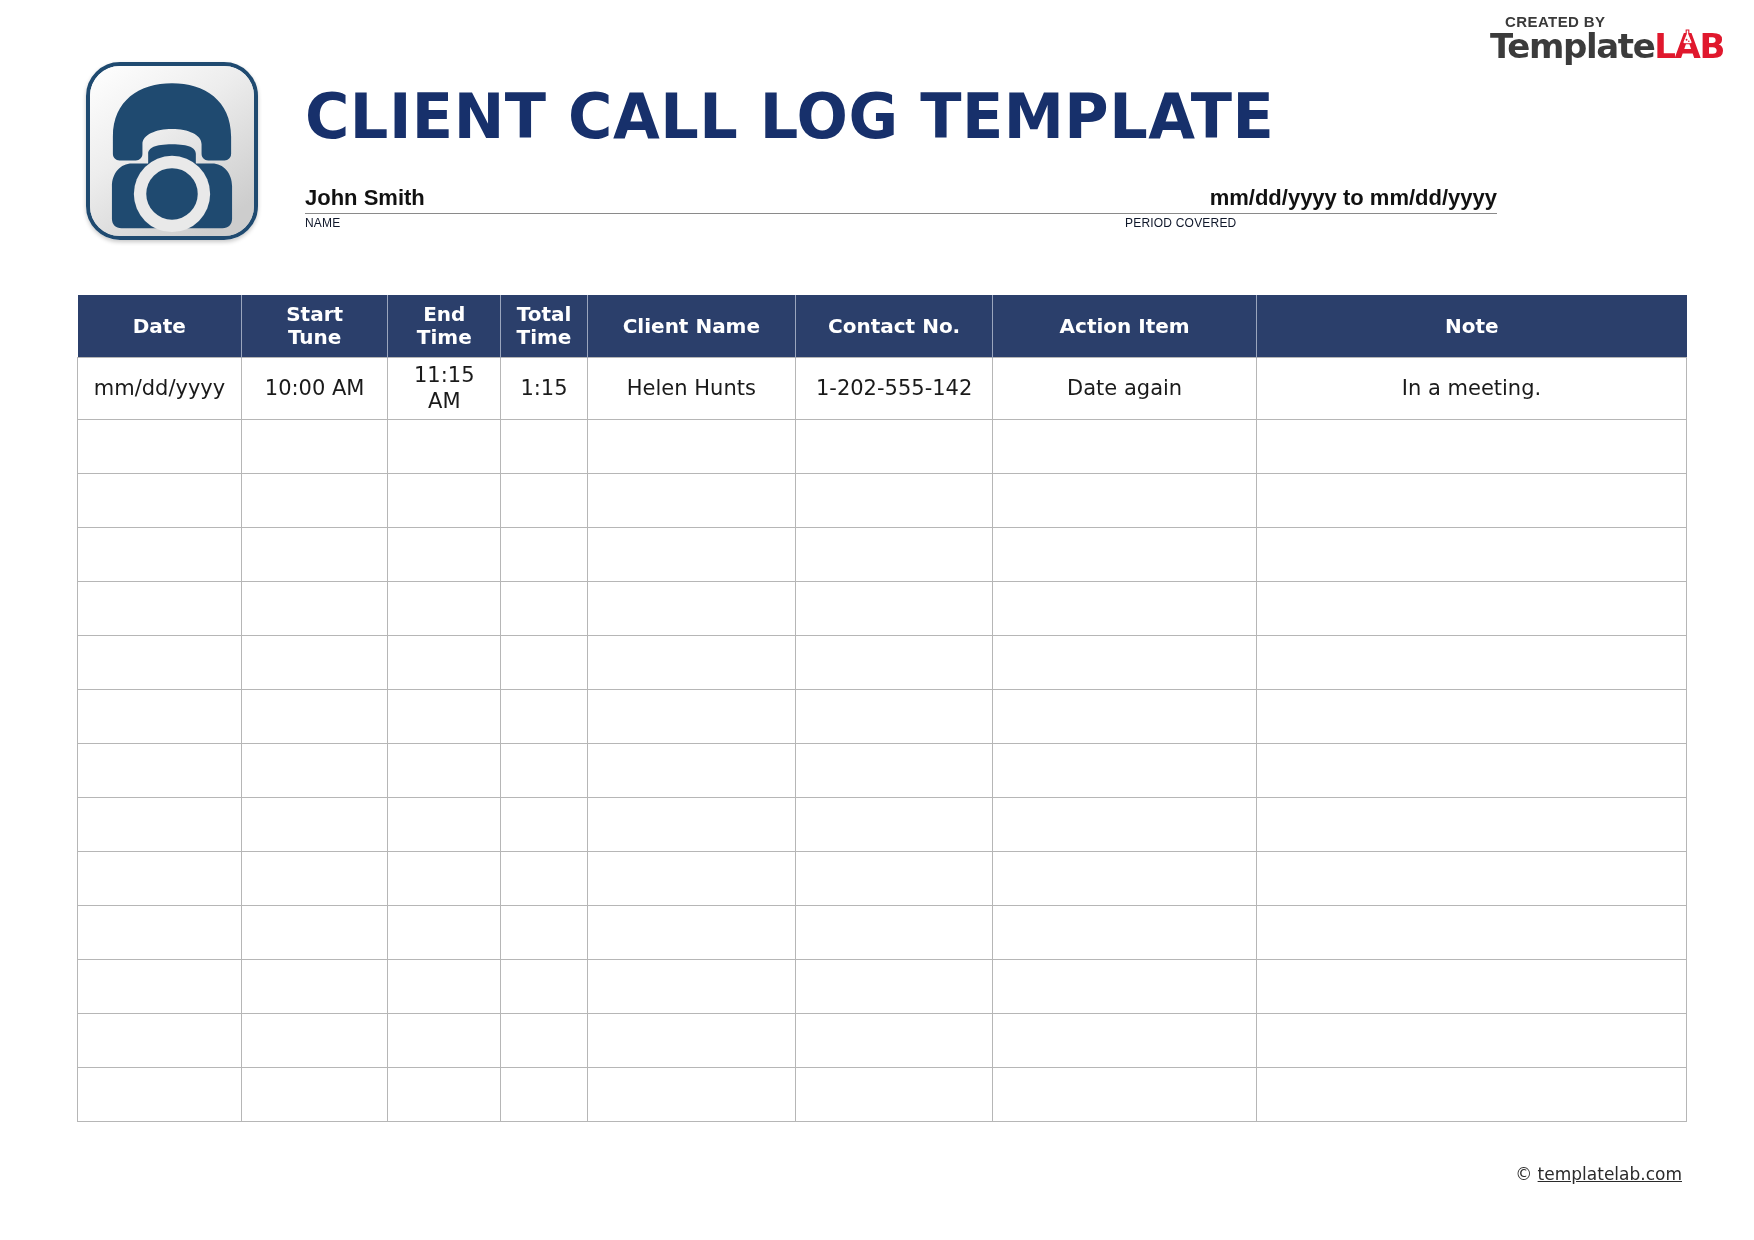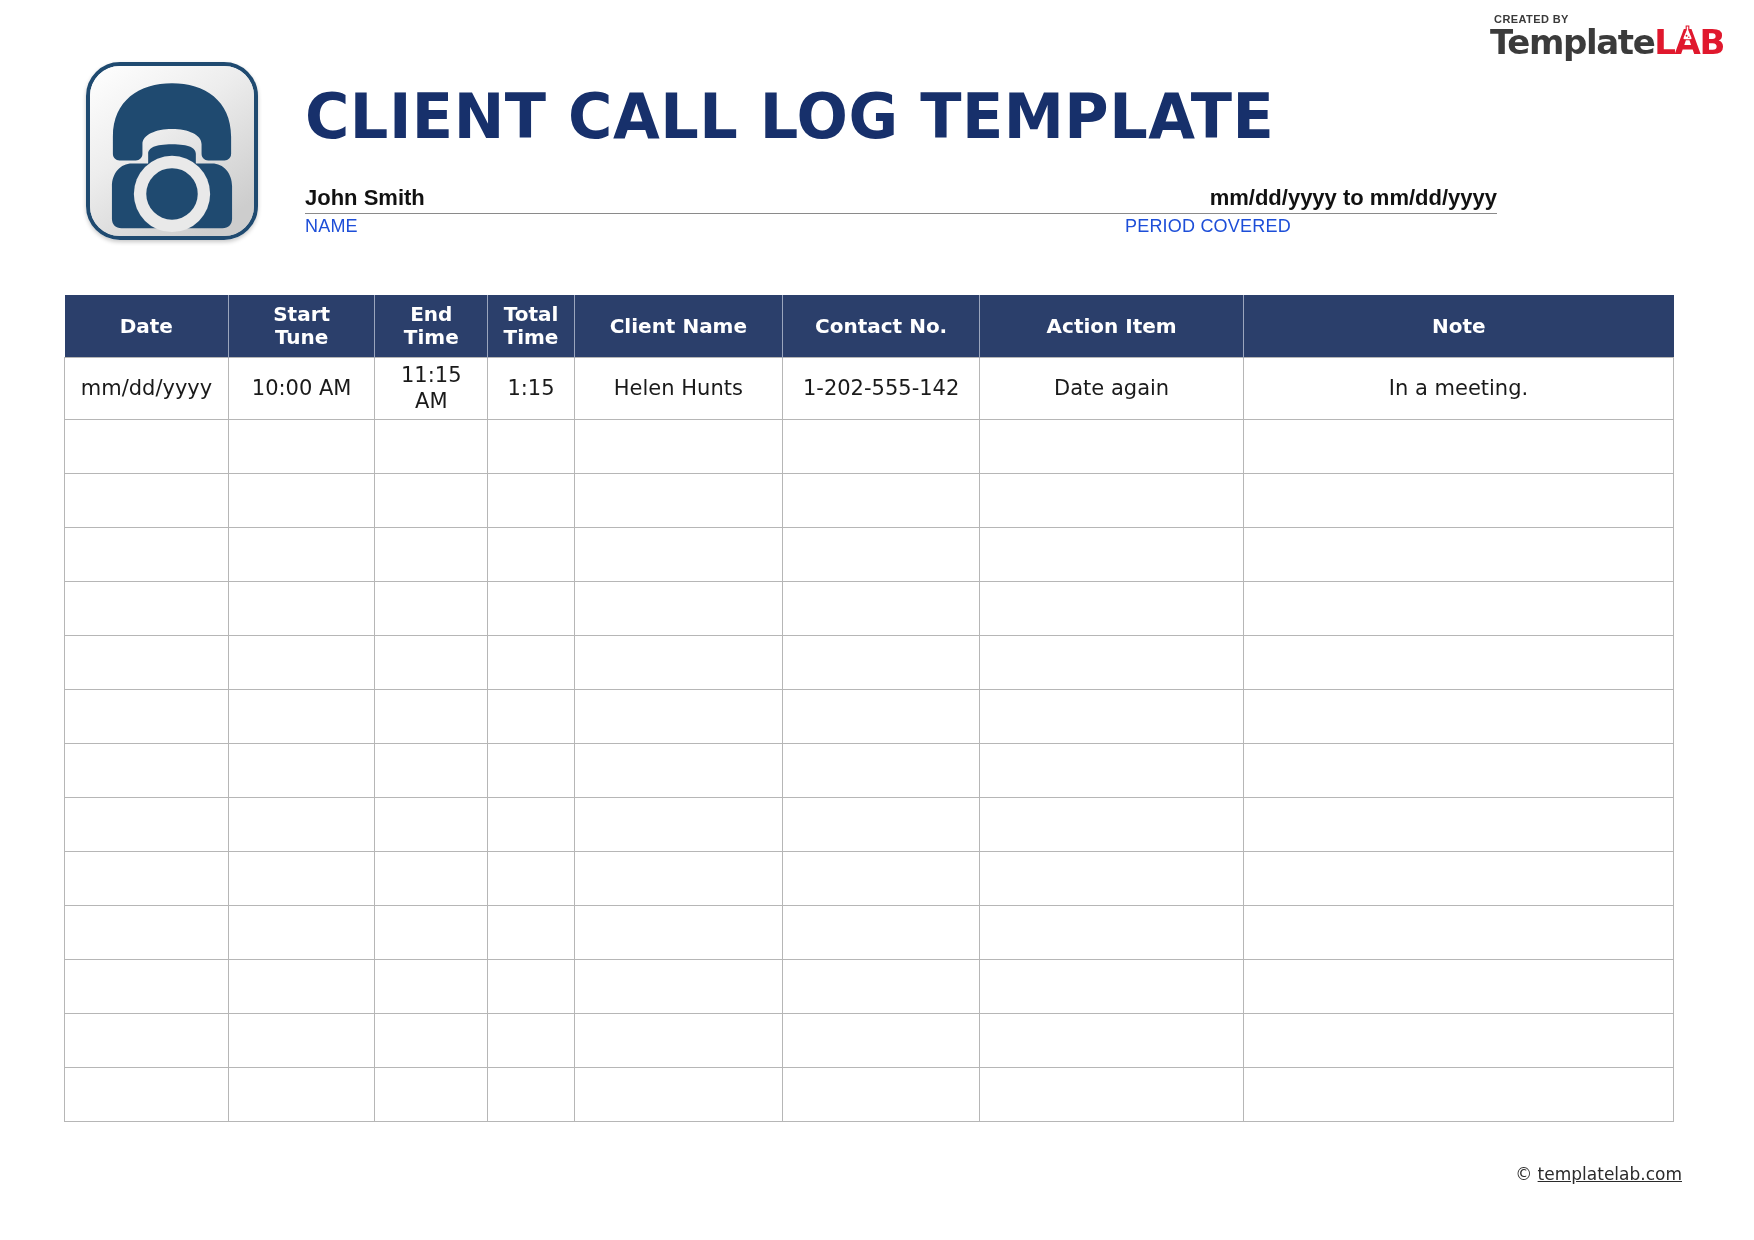--- a/index.html
+++ b/index.html
@@ -21,27 +21,27 @@
 
   
   .brand {
     position: absolute;
     top: 14px;
     right: 30px;
     text-align: left;
     line-height: 1;
   }
   .brand-created {
-    font-size: 11px;
+    font-size: 15px;
     font-weight: bold;
     letter-spacing: 0.4px;
     color: #3a3a3a;
     font-family: "Liberation Sans", sans-serif;
     margin-bottom: 1px;
-    margin-left: 4px;
+    margin-left: 15px;
   }
   .brand-word {
     font-size: 34px;
     font-weight: bold;
     letter-spacing: -1.4px;
     font-family: "DejaVu Sans", sans-serif;
     line-height: 0.95;
     white-space: nowrap;
     text-align: right;
   }
@@ -106,30 +106,30 @@
     font-weight: bold;
     color: #111111;
     font-family: Liberation Sans, sans-serif;
     line-height: 1.12;
     white-space: nowrap;
   }
   .field-label {
     position: absolute;
     left: 0;
     top: 30px;
-    font-size: 18px;
-    color: #1d4ed8;
+    font-size: 12px;
+    color: #0f172a;
     letter-spacing: 0.2px;
     font-family: "Liberation Sans", sans-serif;
   }
 
   
   .log-table {
     position: absolute;
-    left: 64px;
+    left: 77px;
     top: 295px;
     width: 1610px;
     border-collapse: collapse;
     table-layout: fixed;
   }
   .log-table th {
     background: #2b3f6b;
     color: #ffffff;
     font-size: 20px;
     font-weight: bold;

